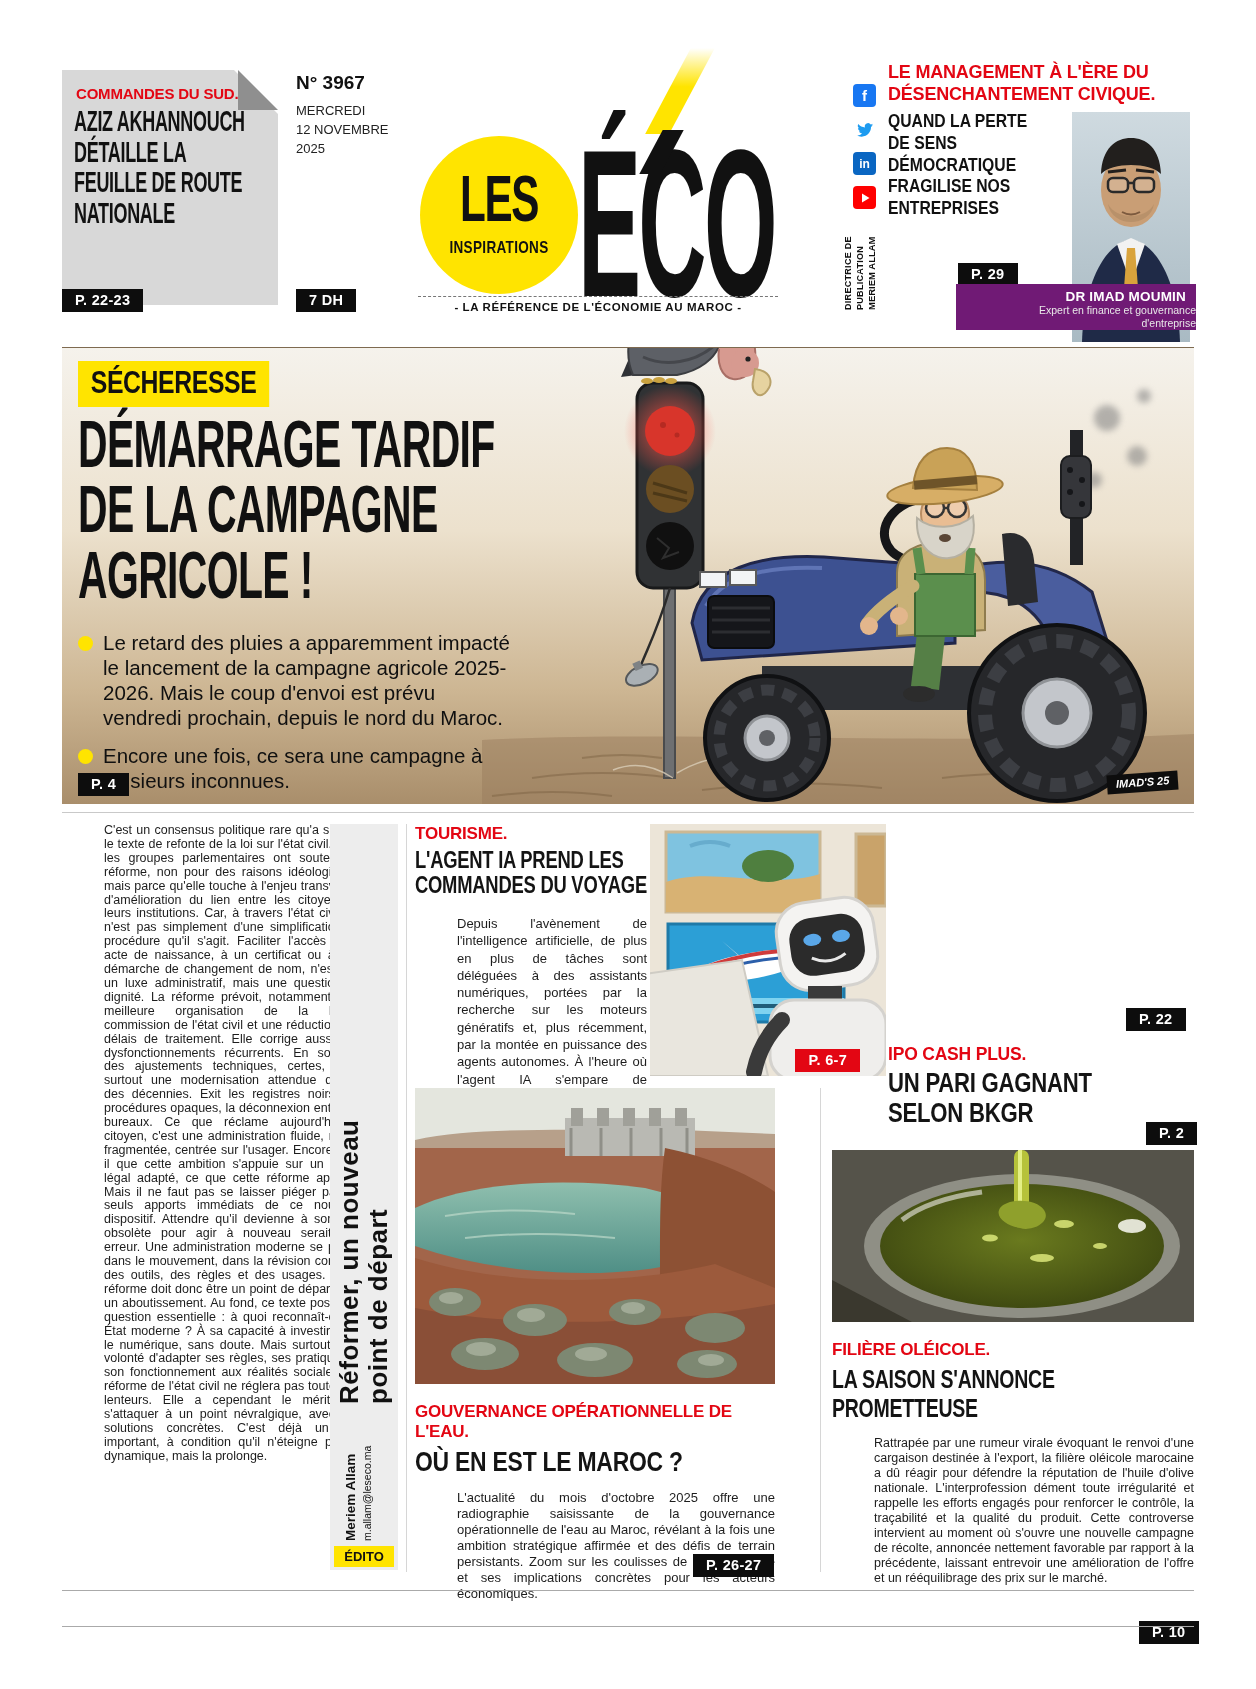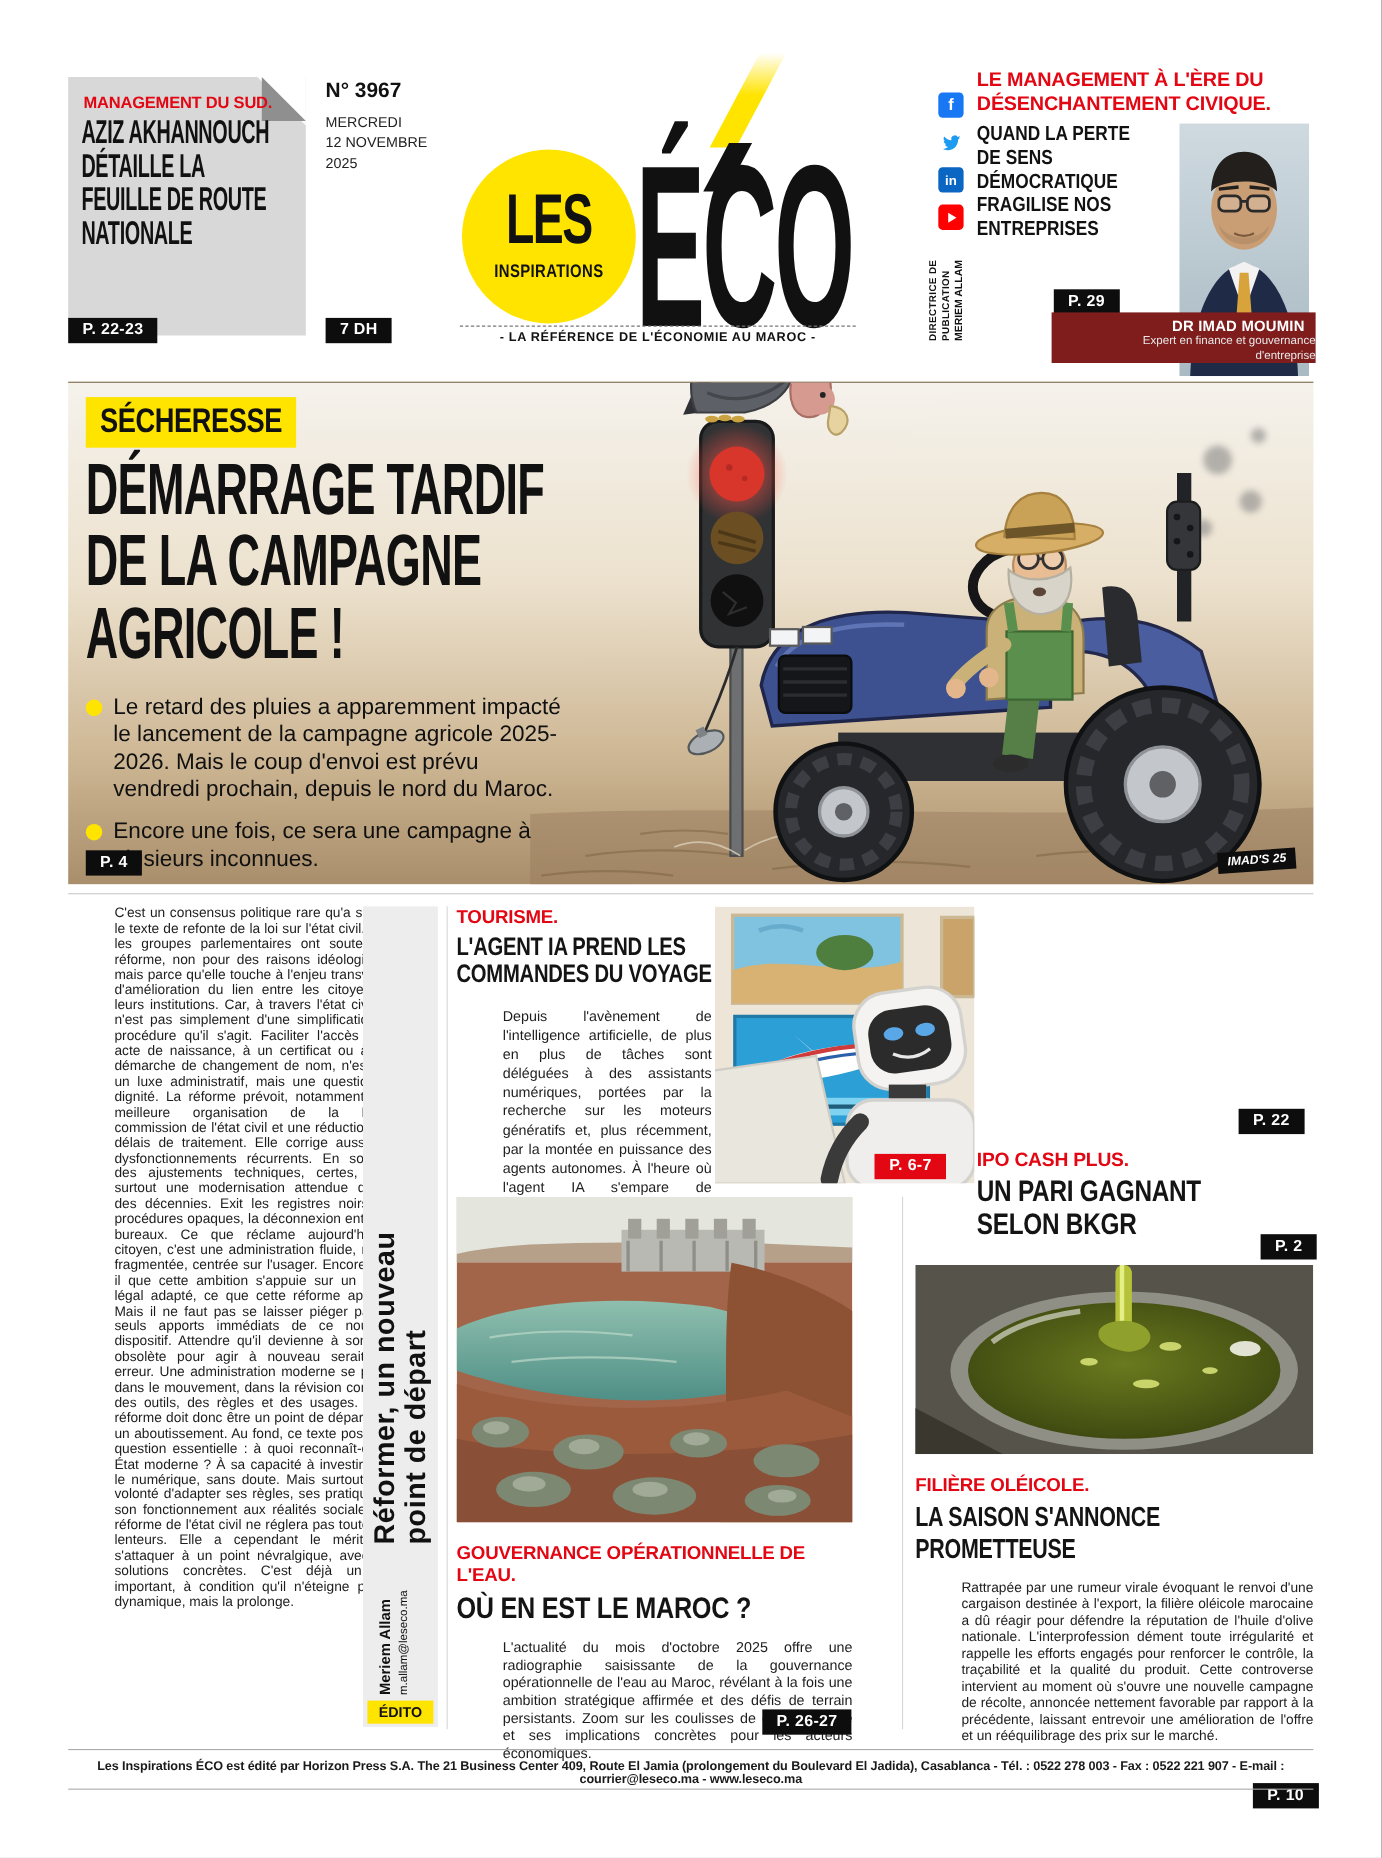--- a/index.html
+++ b/index.html
@@ -47,21 +47,21 @@
   .footer-txt{font-size:11.5px;font-weight:700;color:#1a1a1a;text-align:center;letter-spacing:-.1px;}
 </style>
 </head>
 <body>
 
 <div class="page">
 
   <div class="abs teaser-left" style="left:62px;top:70px;width:216px;height:235px;">
     <div class="abs fold-w"></div>
     <div class="abs fold-d"></div>
-    <div class="abs kick" style="left:14px;top:15px;font-size:15px;">MANAGEMENT DU SUD.</div>
+    <div class="abs kick" style="left:14px;top:15px;font-size:15px;">COMMANDES DU SUD.</div>
     <div class="abs pre cond" style="left:12px;top:36px;width:355px;font-size:30px;font-weight:800;line-height:1.02;letter-spacing:-.5px;transform:scaleX(.6);">AZIZ AKHANNOUCH
 DÉTAILLE LA
 FEUILLE DE ROUTE
 NATIONALE</div>
   </div>
   <div class="abs badge" style="left:62px;top:289px;">P. 22-23</div>
 
   <div class="abs" style="left:296px;top:72px;">
     <div style="font-size:19px;font-weight:700;">N° 3967</div>
     <div style="font-size:13px;margin-top:8px;line-height:1.45;color:#222;">
@@ -129,21 +129,21 @@
         <path d="M36,92 C44,108 74,108 82,92 C78,116 40,116 36,92 Z" fill="#a5805e" opacity=".45"></path>
         <rect x="36" y="66" width="20" height="14" rx="5" fill="rgba(255,255,255,.2)" stroke="#2a2a2a" stroke-width="2.5"></rect>
         <rect x="62" y="66" width="20" height="14" rx="5" fill="rgba(255,255,255,.2)" stroke="#2a2a2a" stroke-width="2.5"></rect>
         <line x1="56" y1="71" x2="62" y2="71" stroke="#2a2a2a" stroke-width="2.5"></line>
         <line x1="36" y1="60" x2="54" y2="58" stroke="#221f1d" stroke-width="3"></line>
         <line x1="64" y1="58" x2="82" y2="60" stroke="#221f1d" stroke-width="3"></line>
         <path d="M50,100 Q59,105 68,100" stroke="#7c5a3e" stroke-width="2" fill="none"></path>
       </svg>
     </div>
     <div class="abs badge" style="left:70px;top:205px;">P. 29</div>
-    <div class="abs" style="left:68px;top:226px;width:240px;height:46px;background:#7f1d1d;color:#fff;text-align:right;padding:5px 10px 0 0;box-sizing:border-box;">
+    <div class="abs" style="left:68px;top:226px;width:240px;height:46px;background:#701a75;color:#fff;text-align:right;padding:5px 10px 0 0;box-sizing:border-box;">
       <div style="font-size:13.5px;font-weight:800;letter-spacing:.2px;">DR IMAD MOUMIN</div>
       <div style="font-size:10.5px;line-height:1.2;color:#e8e8e8;width:170px;margin-left:70px;">Expert en finance et gouvernance d'entreprise</div>
     </div>
   </div>
 
   <div class="abs hero" style="left:62px;top:347px;width:1132px;height:456px;">
 
     <svg class="abs" style="left:0;top:0;" width="1132" height="456" viewBox="0 0 1132 456">
       <defs>
         <radialGradient id="gred">
@@ -418,16 +418,15 @@
     </svg>
   </div>
   <div class="abs" style="left:832px;top:1340px;width:362px;">
     <div class="kick" style="font-size:17px;">FILIÈRE OLÉICOLE.</div>
     <div class="cond art-title" style="width:470px;font-size:25px;margin-top:5px;transform:scaleX(.78);">LA SAISON S'ANNONCE PROMETTEUSE</div>
     <div class="just body-txt" style="margin-top:13px;font-size:12.5px;line-height:15px;">Rattrapée par une rumeur virale évoquant le renvoi d'une cargaison destinée à l'export, la filière oléicole marocaine a dû réagir pour défendre la réputation de l'huile d'olive nationale. L'interprofession dément toute irrégularité et rappelle les efforts engagés pour renforcer le contrôle, la traçabilité et la qualité du produit. Cette controverse intervient au moment où s'ouvre une nouvelle campagne de récolte, annoncée nettement favorable par rapport à la précédente, laissant entrevoir une amélioration de l'offre et un rééquilibrage des prix sur le marché.</div>
   </div>
   <div class="abs badge" style="left:1139px;top:1621px;">P. 10</div>
 
   <div class="abs hairH" style="left:62px;top:1590px;width:1132px;background:#aaa;"></div>
-  <div class="abs footer-txt" style="left:62px;top:1600px;width:1132px;">Les Inspirations ÉCO est édité par Horizon Press S.A. The 21 Business Center 409, Route El Jamia (prolongement du Boulevard El Jadida), Casablanca - Tél. : 0522 278 003 - Fax : 0522 221 907 -  E-mail : courrier@leseco.ma - www.leseco.ma</div>
   <div class="abs hairH" style="left:62px;top:1626px;width:1132px;background:#aaa;"></div>
 
 </div>
 
 </body></html>

